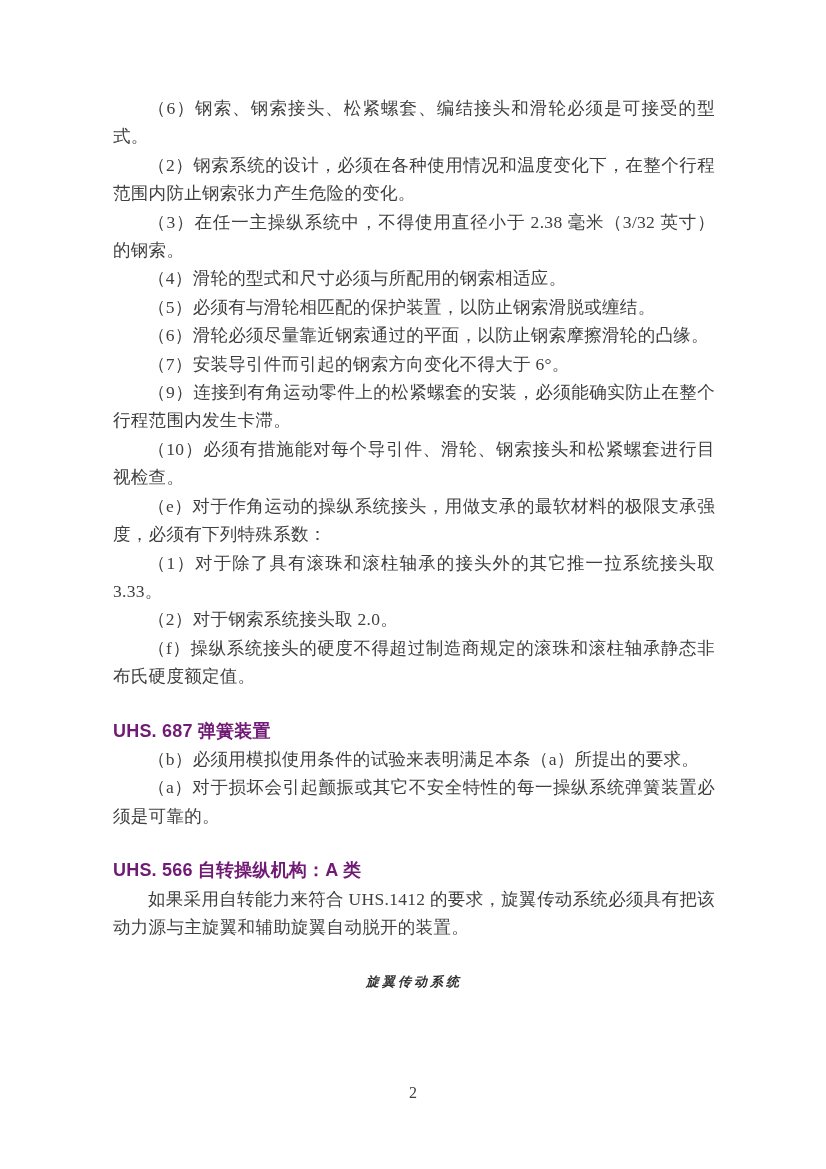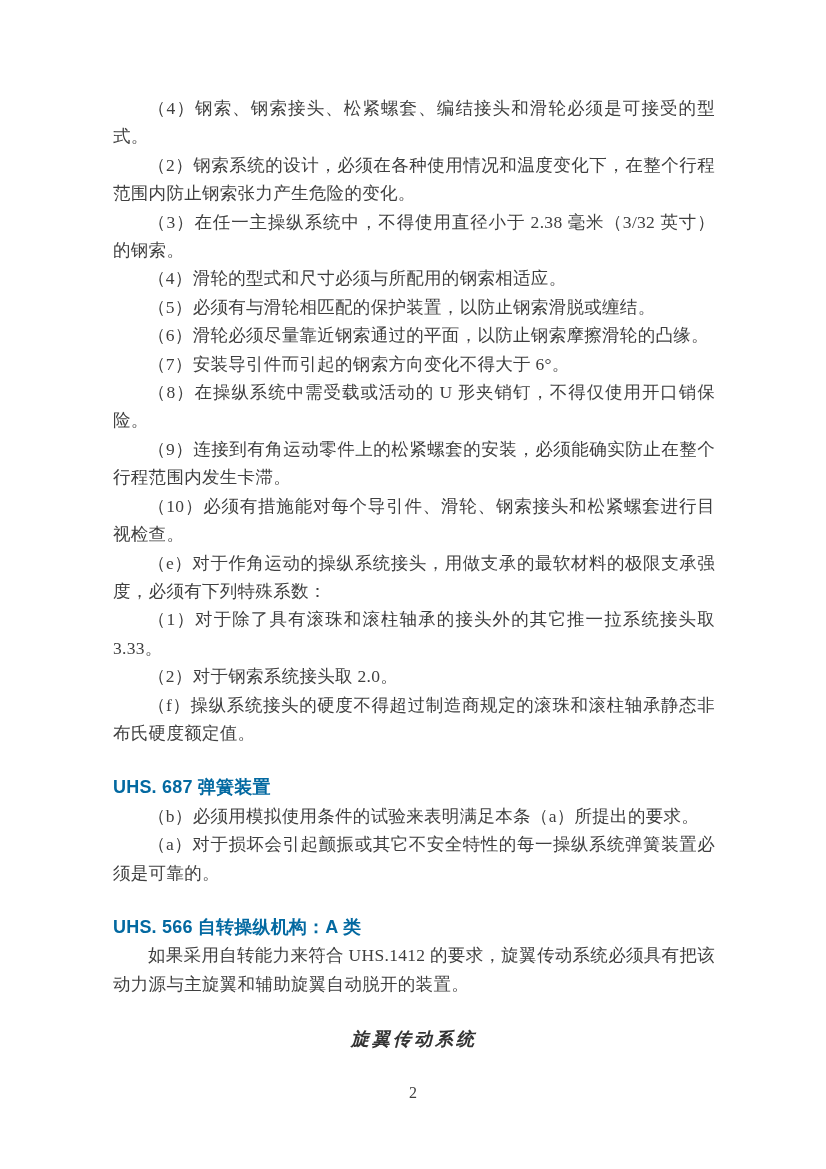--- a/index.html
+++ b/index.html
@@ -29,28 +29,28 @@
     text-align: justify;
     text-indent: 2em;
     letter-spacing: 0.3px;
   }
   .heading {
     margin: 26px 0 0 0;
     font-family: "Liberation Sans", sans-serif;
     font-weight: bold;
     font-size: 18px;
     line-height: 28.4px;
-    color: #0369a1;
+    color: #701a75;
     text-indent: 0;
     letter-spacing: 0.2px;
   }
   .heading-703 { margin-top: 25px; }
   .center-title {
     margin: 27px 0 12px 0;
-    font-size: 18px;
+    font-size: 13px;
     line-height: 28.4px;
     text-align: center;
     font-style: italic;
     font-weight: bold;
     letter-spacing: 3px;
     color: #333333;
   }
   .page-number {
     position: absolute;
     top: 1083px;
@@ -84,28 +84,27 @@
     width: 44px;
     height: 44px;
     display: block;
   }
 </style>
 </head>
 <body>
 
 <div class="page">
   <div class="content">
-    <p class="body-p">（4）钢索、钢索接头、松紧螺套、编结接头和滑轮必须是可接受的型式。</p>
+    <p class="body-p">（6）钢索、钢索接头、松紧螺套、编结接头和滑轮必须是可接受的型式。</p>
     <p class="body-p">（2）钢索系统的设计，必须在各种使用情况和温度变化下，在整个行程范围内防止钢索张力产生危险的变化。</p>
     <p class="body-p">（3）在任一主操纵系统中，不得使用直径小于 2.38 毫米（3/32 英寸）的钢索。</p>
     <p class="body-p">（4）滑轮的型式和尺寸必须与所配用的钢索相适应。</p>
     <p class="body-p">（5）必须有与滑轮相匹配的保护装置，以防止钢索滑脱或缠结。</p>
     <p class="body-p">（6）滑轮必须尽量靠近钢索通过的平面，以防止钢索摩擦滑轮的凸缘。</p>
     <p class="body-p">（7）安装导引件而引起的钢索方向变化不得大于 6°。</p>
-    <p class="body-p">（8）在操纵系统中需受载或活动的 U 形夹销钉，不得仅使用开口销保险。</p>
     <p class="body-p">（9）连接到有角运动零件上的松紧螺套的安装，必须能确实防止在整个行程范围内发生卡滞。</p>
     <p class="body-p">（10）必须有措施能对每个导引件、滑轮、钢索接头和松紧螺套进行目视检查。</p>
     <p class="body-p">（e）对于作角运动的操纵系统接头，用做支承的最软材料的极限支承强度，必须有下列特殊系数：</p>
     <p class="body-p">（1）对于除了具有滚珠和滚柱轴承的接头外的其它推一拉系统接头取 3.33。</p>
     <p class="body-p">（2）对于钢索系统接头取 2.0。</p>
     <p class="body-p">（f）操纵系统接头的硬度不得超过制造商规定的滚珠和滚柱轴承静态非布氏硬度额定值。</p>
 
     <p class="heading">UHS. 687 弹簧装置</p>
     <p class="body-p">（b）必须用模拟使用条件的试验来表明满足本条（a）所提出的要求。</p>
     <p class="body-p">（a）对于损坏会引起颤振或其它不安全特性的每一操纵系统弹簧装置必须是可靠的。</p>

